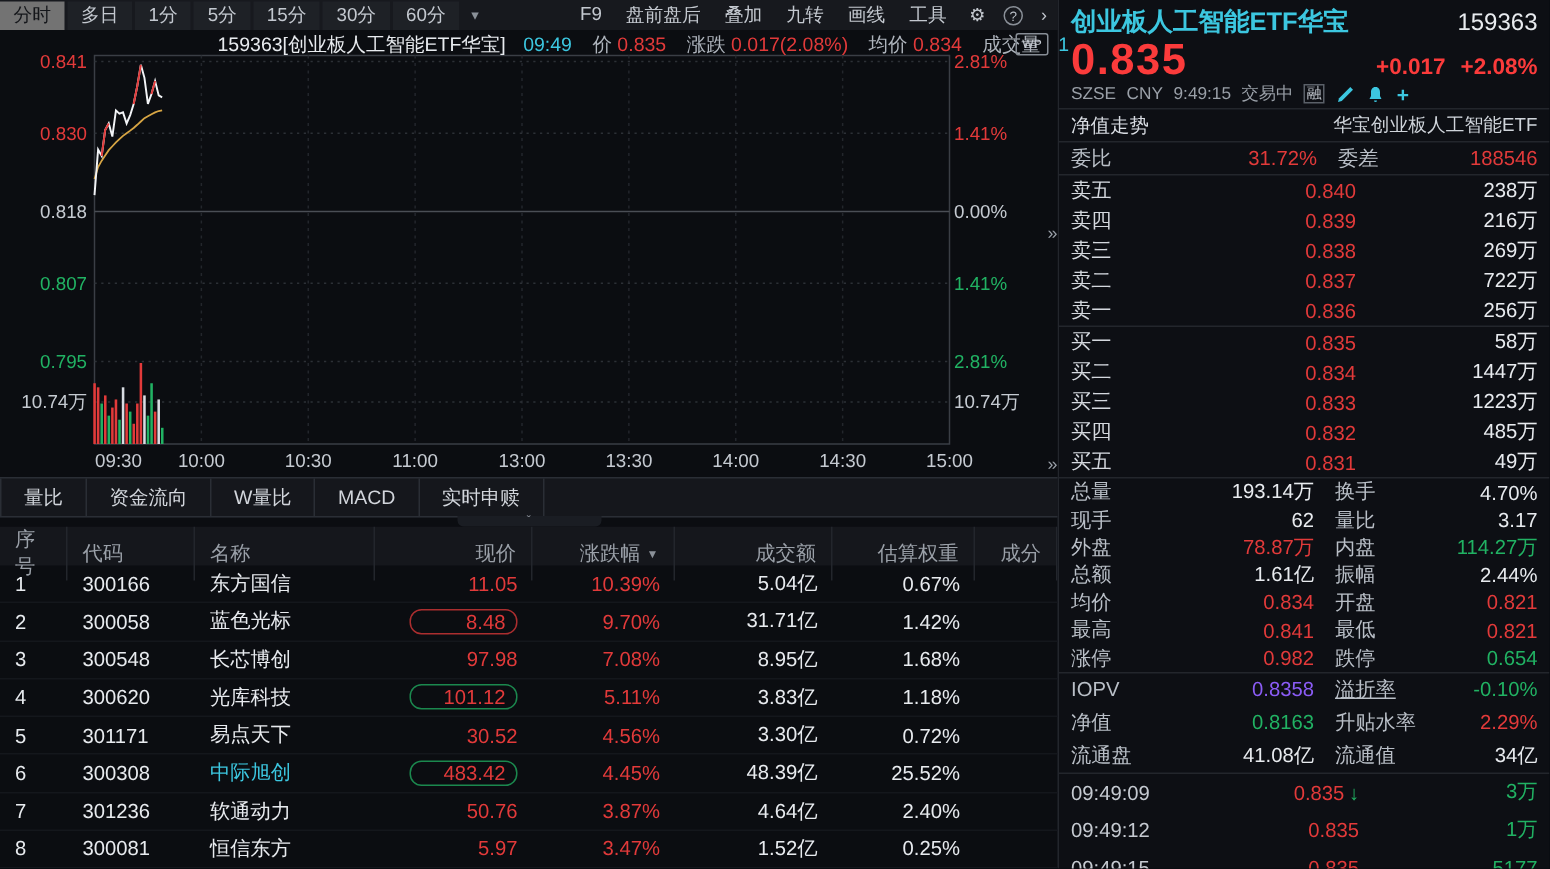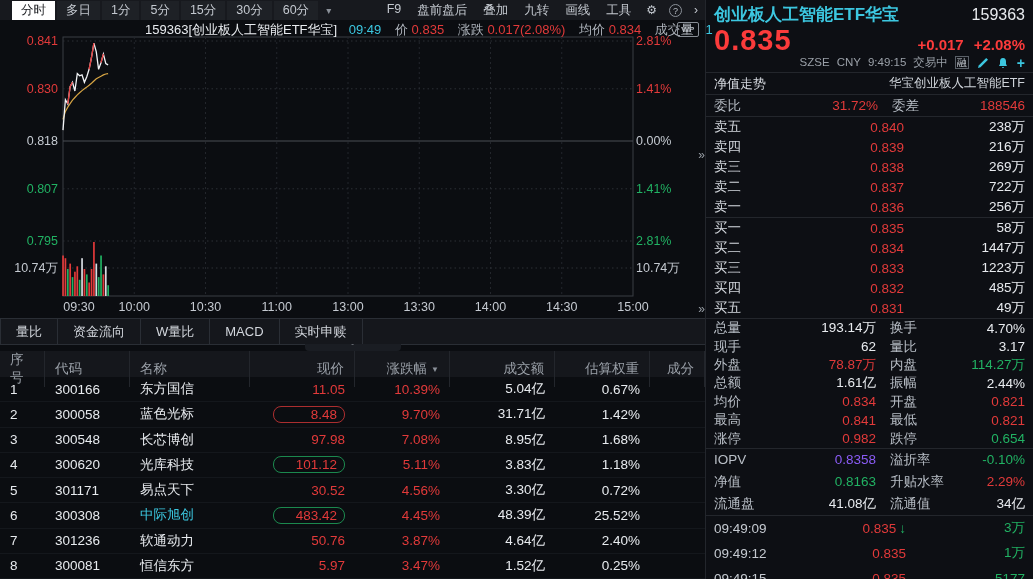--- a/index.html
+++ b/index.html
@@ -5,21 +5,21 @@
   * { margin:0; padding:0; box-sizing:border-box; }
   html,body { width:1033px; height:579px; background:#0b0d11; overflow:hidden;
               font-family:"Liberation Sans","DejaVu Sans",sans-serif; }
   .app { display:flex; width:1033px; height:579px; background:#0b0d11; color:#dfe3e9; }
   .left { width:705px; display:flex; flex-direction:column; position:relative; }
   .right-panel { width:328px; border-left:1px solid #23262c; background:#0d0f14; display:flex; flex-direction:column; font-size:13.5px; }
 
   
   .toolbar { height:20px; background:#17191e; display:flex; align-items:center; font-size:12.5px; color:#b9bec6; flex:0 0 auto; }
   .ptab { padding:1px 9px; margin-right:2px; background:#1e2126; color:#c3c8cf; cursor:pointer; }
-  .ptab.sel { background:#ffffff; color:#14161a;margin-left:12px; }
+  .ptab.sel { background:#737373; color:#14161a; }
   .tb-caret { color:#8a9098; padding:0 6px; font-size:10px; }
   .tb-spacer { flex:1; }
   .tb-item { padding:5px 8px; color:#c3c8cf; cursor:pointer; white-space:nowrap; }
   .tb-ico { padding:1px 7px; color:#c3c8cf; cursor:pointer; font-size:12px; }
   .tb-help { display:inline-block; width:13px; height:13px; line-height:12px; border:1px solid #8a9098; border-radius:50%; text-align:center; font-size:9px; margin:0 5px; }
 
   
   .chart-wrap { height:298px; position:relative; flex:0 0 auto; background:#0b0d11; }
   .chart-header { position:absolute; top:1px; left:145px; font-size:13px; white-space:nowrap; z-index:3; }
   .chart-header .lbl { color:#aeb4bc; margin-left:10px; }
@@ -58,21 +58,21 @@
 
   
   .p-header { padding:3px 8px 2px 8px; border-bottom:1px solid #23262c; flex:0 0 auto; }
   .p-title-row { display:flex; justify-content:space-between; align-items:baseline;gap:20px; }
   .p-title { color:#3cc7e0; font-size:17px; font-weight:bold; }
   .p-code { color:#e8ebef; font-size:16px; }
   .p-price-row { display:flex; justify-content:space-between; align-items:baseline; margin-top:-2px; }
   .p-price { color:#fb3b3b; font-size:29px; font-weight:bold; letter-spacing:1px; }
   .p-change { color:#fb3b3b; font-size:15px; font-weight:bold; }
   .p-change span { margin-left:10px; }
-  .p-meta-row { display:flex; justify-content:flex-end; align-items:center; color:#9aa0a8; font-size:11.5px; margin-top:-2px; }
+  .p-meta-row { display:flex; justify-content:flex-start; align-items:center; color:#9aa0a8; font-size:11.5px; margin-top:-2px; }
   .p-meta span { margin-right:7px; }
   .p-icons { display:flex; align-items:center; gap:8px; }
   .tag-rong { color:#c5cad1; border:1px solid #5a6068; font-size:10px; padding:0 1px; line-height:11px; }
   .p-icons svg { display:block; }
   .p-plus { color:#3cc7e0; font-size:14px; font-weight:bold; line-height:12px; }
   .p-nav-row { height:22px; display:flex; justify-content:space-between; align-items:center; padding:0 8px; border-bottom:1px solid #23262c; flex:0 0 auto; }
   .p-nav-label { color:#d8dce2; font-size:13px; }
   .p-fund-name { color:#cfd4da; font-size:12.5px; }
   .p-weibi { height:22px; display:grid; grid-template-columns:52px 112px 86px 1fr; align-items:center; padding:0 8px; border-bottom:1px solid #23262c; flex:0 0 auto; }
   .p-weibi .v { text-align:right; }
@@ -451,21 +451,21 @@
           <span class="v" style="color:#e23a3a">0.982</span>
           <span class="lab" style="padding-left:14px;font-family:Liberation Serif, serif;">跌停</span>
           <span class="v" style="color:#21b263">0.654</span>
         </div>
       </div>
     <div class="p-divider"></div>
     <div id="iopv">
         <div class="s-row tall">
           <span class="lab">IOPV</span>
           <span class="v" style="color:#8b5cf6">0.8358</span>
-          <span class="lab" style="padding-left:14px;">溢折率</span>
+          <span class="lab" style="padding-left:14px;text-decoration:underline;">溢折率</span>
           <span class="v" style="color:#21b263">-0.10%</span>
         </div>
         <div class="s-row tall">
           <span class="lab">净值</span>
           <span class="v" style="color:#21b263">0.8163</span>
           <span class="lab" style="padding-left:14px;">升贴水率</span>
           <span class="v" style="color:#e23a3a">2.29%</span>
         </div>
         <div class="s-row tall">
           <span class="lab">流通盘</span>

